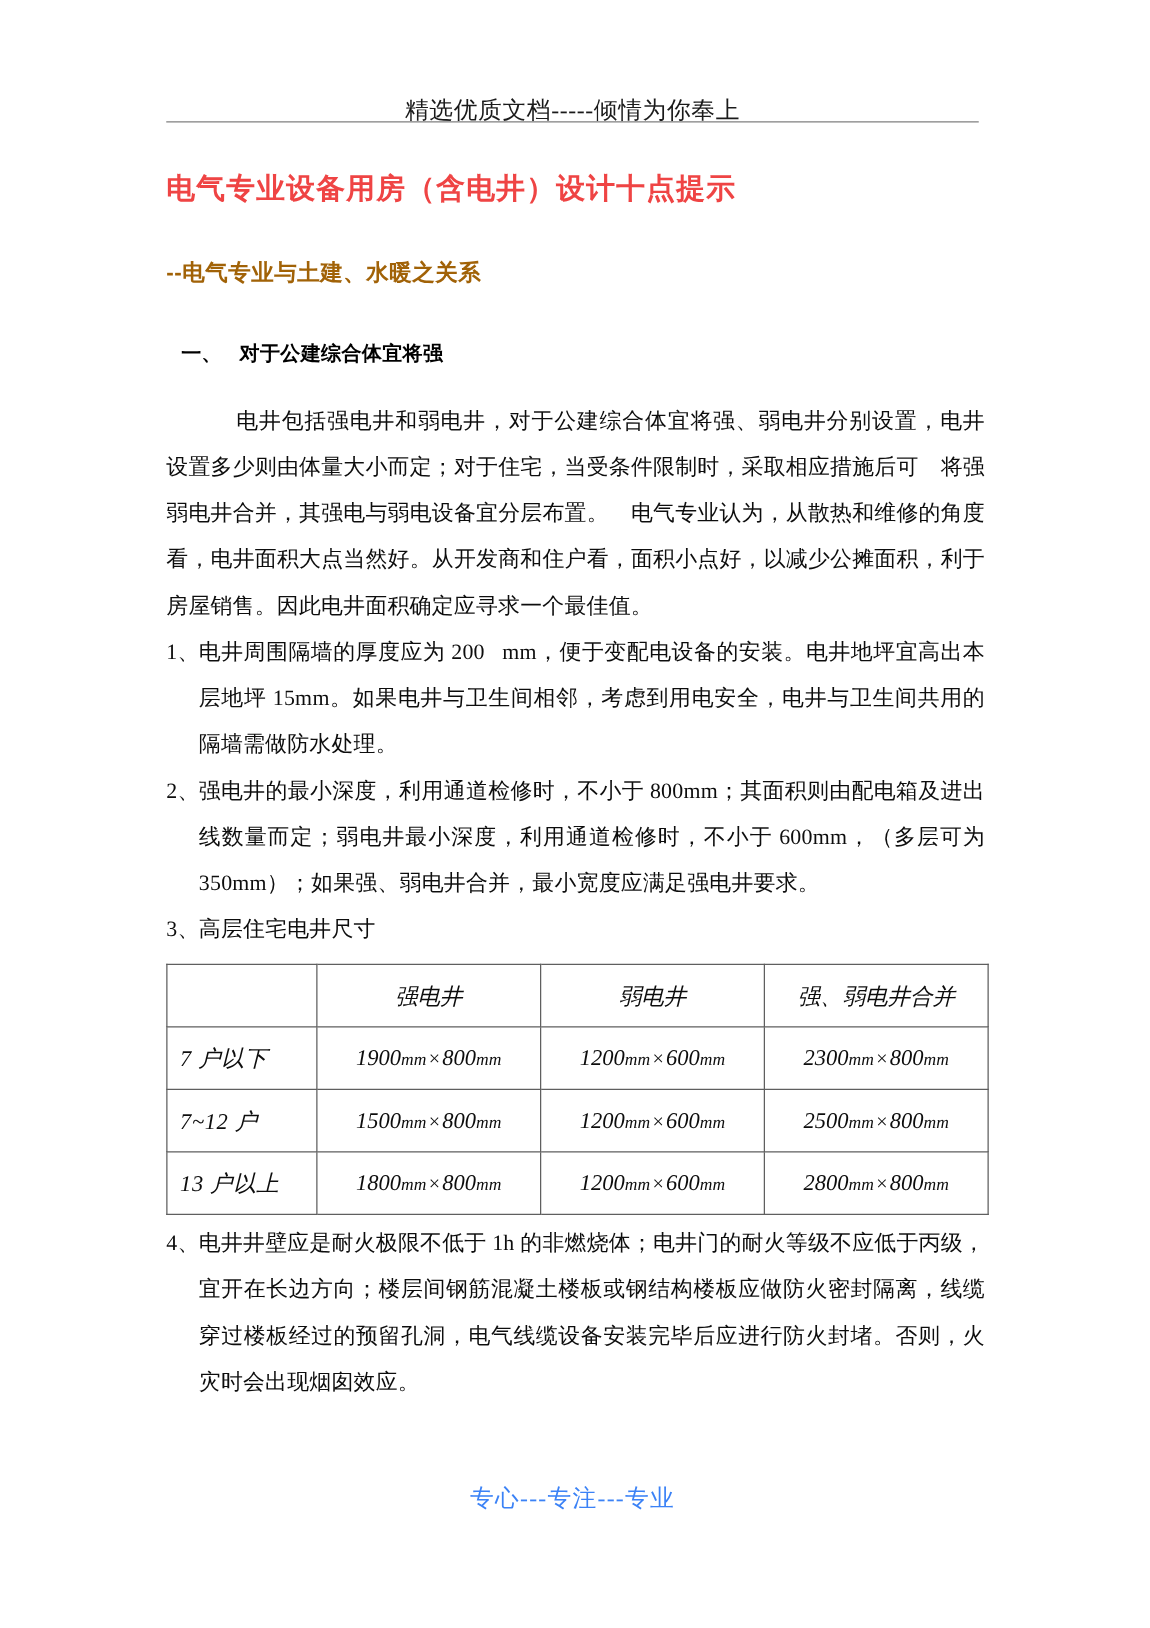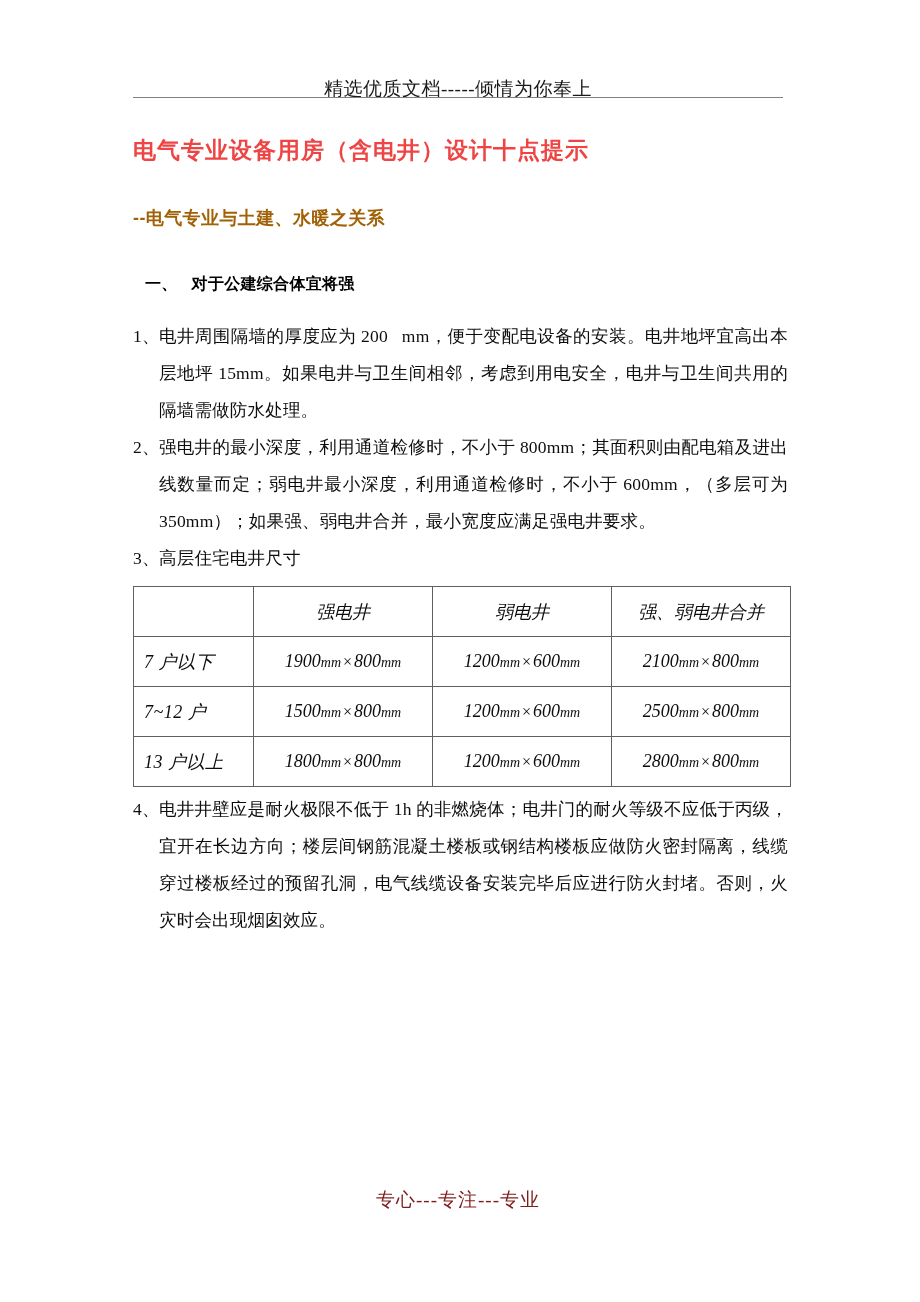--- a/index.html
+++ b/index.html
@@ -180,21 +180,21 @@
   
   .doc-footer {
     position: absolute;
     left: 133px;
     top: 1186px;
     width: 650px;
     text-align: center;
     font-size: 19px;
     line-height: 28px;
     letter-spacing: 1px;
-    color: #7f1d1d;
+    color: #3b82f6;
   }
 </style>
 </head>
 <body>
 
 <div class="page">
 
   <div class="doc-header">
     <span class="doc-header-text">精选优质文档-----倾情为你奉上</span>
   </div>
@@ -202,20 +202,21 @@
 
   <div class="doc-title">电气专业设备用房（含电井）设计十点提示</div>
   <div class="doc-subtitle">--电气专业与土建、水暖之关系</div>
 
   <div class="section-heading">
     <span class="sh-num">一、</span><span>对于公建综合体宜将强</span>
   </div>
 
   <div class="content">
 
+    <p class="para intro">电井包括强电井和弱电井，对于公建综合体宜将强、弱电井分别设置，电井设置多少则由体量大小而定；对于住宅，当受条件限制时，采取相应措施后可　将强弱电井合并，其强电与弱电设备宜分层布置。　电气专业认为，从散热和维修的角度看，电井面积大点当然好。从开发商和住户看，面积小点好，以减少公摊面积，利于房屋销售。因此电井面积确定应寻求一个最佳值。</p>
 
     <div class="li">
       <span class="li-num">1、</span><span>电井周围隔墙的厚度应为 200</span><span class="wgap"></span><span>mm，便于变配电设备的安装。电井地坪宜高出本层地坪 15mm。如果电井与卫生间相邻，考虑到用电安全，电井与卫生间共用的隔墙需做防水处理。</span>
     </div>
 
     <div class="li">
       <span class="li-num">2、</span><span>强电井的最小深度，利用通道检修时，不小于 800mm；其面积则由配电箱及进出线数量而定；弱电井最小深度，利用通道检修时，不小于 600mm，（多层可为 350mm）；如果强、弱电井合并，最小宽度应满足强电井要求。</span>
     </div>
 
     <div class="li tight">
@@ -236,21 +237,21 @@
             <th>强电井</th>
             <th>弱电井</th>
             <th>强、弱电井合并</th>
           </tr>
         </thead>
         <tbody>
           <tr>
             <td class="rowhead">7 户以下</td>
             <td class="val"><span>1900</span><span class="unit">mm</span><span class="times">×</span><span>800</span><span class="unit">mm</span></td>
             <td class="val"><span>1200</span><span class="unit">mm</span><span class="times">×</span><span>600</span><span class="unit">mm</span></td>
-            <td class="val"><span>2100</span><span class="unit">mm</span><span class="times">×</span><span>800</span><span class="unit">mm</span></td>
+            <td class="val"><span>2300</span><span class="unit">mm</span><span class="times">×</span><span>800</span><span class="unit">mm</span></td>
           </tr>
           <tr>
             <td class="rowhead">7~12 户</td>
             <td class="val"><span>1500</span><span class="unit">mm</span><span class="times">×</span><span>800</span><span class="unit">mm</span></td>
             <td class="val"><span>1200</span><span class="unit">mm</span><span class="times">×</span><span>600</span><span class="unit">mm</span></td>
             <td class="val"><span>2500</span><span class="unit">mm</span><span class="times">×</span><span>800</span><span class="unit">mm</span></td>
           </tr>
           <tr>
             <td class="rowhead">13 户以上</td>
             <td class="val"><span>1800</span><span class="unit">mm</span><span class="times">×</span><span>800</span><span class="unit">mm</span></td>

